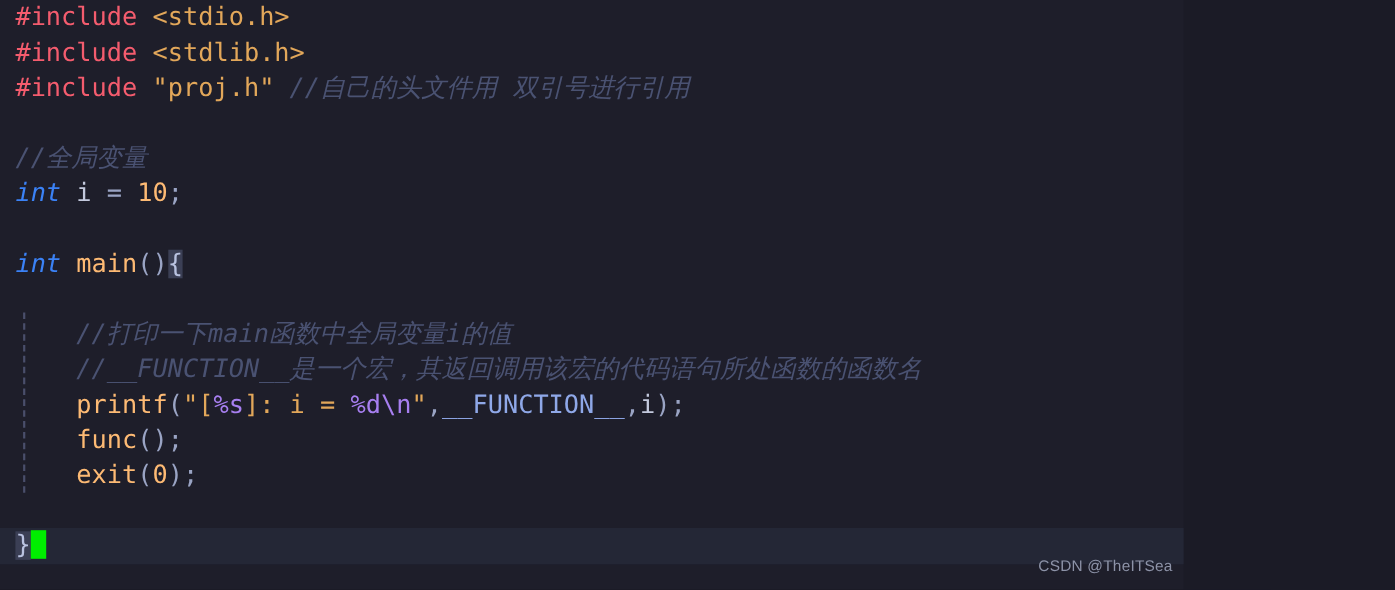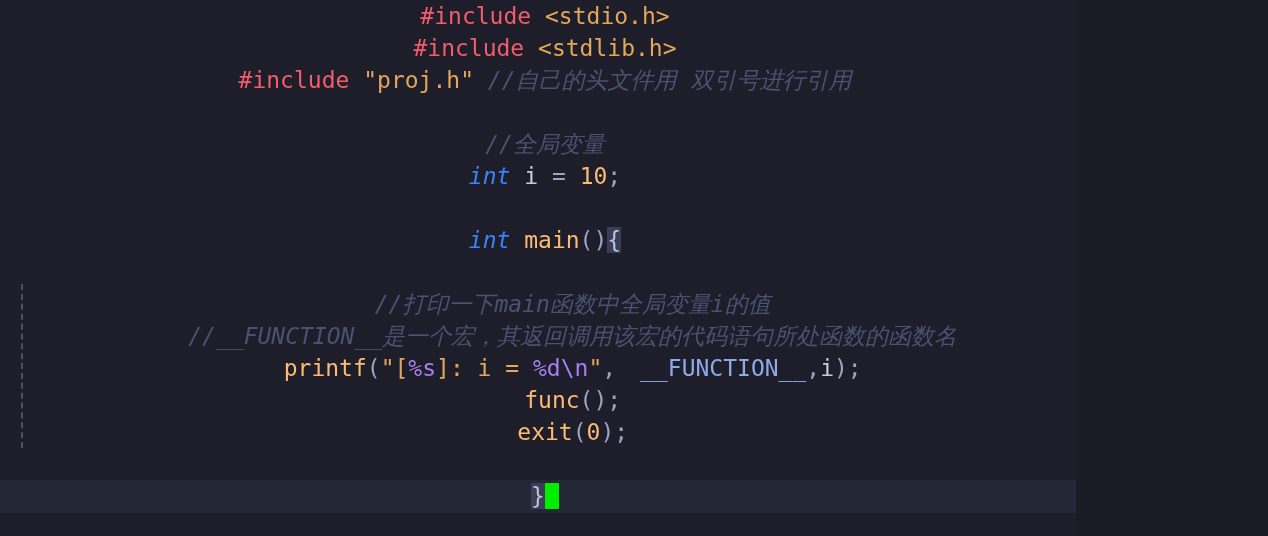--- a/index.html
+++ b/index.html
@@ -9,21 +9,20 @@
   }
   #editor {
     position: relative;
     width: 1076px;
     height: 536px;
     background: #1e1e2a;
     font-family: "DejaVu Sans Mono", "Liberation Mono", monospace;
     font-size: 23px;
     line-height: 32px;
     overflow: hidden;
-    text-align: center;
     -webkit-font-smoothing: antialiased;
   }
   
   .current-line {
     position: absolute;
     left: 0;
     width: 1268px;
     height: 33px;
     background: #242736;
     z-index: 0;
@@ -50,21 +49,21 @@
   }
   
   .pre      { color: #f45c6e; }            
   .hdr      { color: #e2a75a; }            
   .cmt      { color: #4a5272; font-style: italic; }
   .kw       { color: #3b82f6; font-style: italic; }  
   .fn       { color: #fdba74; }            
   .num      { color: #fdba74; }            
   .punc     { color: #9aa4c4; }            
   .var      { color: #c3c9dd; }            
-  .macro    { color: #8fa8e8; margin-left: 24px; }            
+  .macro    { color: #8fa8e8; }            
   .str      { color: #e2a75a; }            
   .fmt      { color: #a77ff0; }            
   .brc-hl   { color: #b9c2e0; background: #3b3f55; }
   
   .cursor {
     display: inline-block;
     width: 14px;
     height: 26px;
     background: #00ee00;
     vertical-align: -5px;
@@ -83,13 +82,14 @@
 </style>
 </head>
 <body>
 
 <div id="editor">
   <div id="decorations">
       <div class="current-line" style="top: 480px;"></div>
       <div class="indent-guide" style="left: 21px; top: 284px; height: 164px;"></div>
     </div>
   <div class="code" id="code-area"><div class="line"><span class="pre">#include</span><span> </span><span class="hdr">&lt;stdio.h&gt;</span></div><div class="line"><span class="pre">#include</span><span> </span><span class="hdr">&lt;stdlib.h&gt;</span></div><div class="line"><span class="pre">#include</span><span> </span><span class="hdr">"proj.h"</span><span> </span><span class="cmt">//自己的头文件用 双引号进行引用</span></div><div class="line"></div><div class="line"><span class="cmt">//全局变量</span></div><div class="line"><span class="kw">int</span><span> </span><span class="var">i</span><span> </span><span class="punc">=</span><span> </span><span class="num">10</span><span class="punc">;</span></div><div class="line"></div><div class="line"><span class="kw">int</span><span> </span><span class="fn">main</span><span class="punc">()</span><span class="brc-hl">{</span></div><div class="line"></div><div class="line"><span>    </span><span class="cmt">//打印一下main函数中全局变量i的值</span></div><div class="line"><span>    </span><span class="cmt">//__FUNCTION__是一个宏，其返回调用该宏的代码语句所处函数的函数名</span></div><div class="line"><span>    </span><span class="fn">printf</span><span class="punc">(</span><span class="str">"[</span><span class="fmt">%s</span><span class="str">]: i = </span><span class="fmt">%d</span><span class="fmt">\n</span><span class="str">"</span><span class="punc">,</span><span class="macro">__FUNCTION__</span><span class="punc">,</span><span class="var">i</span><span class="punc">);</span></div><div class="line"><span>    </span><span class="fn">func</span><span class="punc">();</span></div><div class="line"><span>    </span><span class="fn">exit</span><span class="punc">(</span><span class="num">0</span><span class="punc">);</span></div><div class="line"></div><div class="line"><span class="brc-hl">}</span><span class="cursor"></span></div></div>
+  <div class="watermark">CSDN @TheITSea</div>
 </div>
 
 </body></html>

